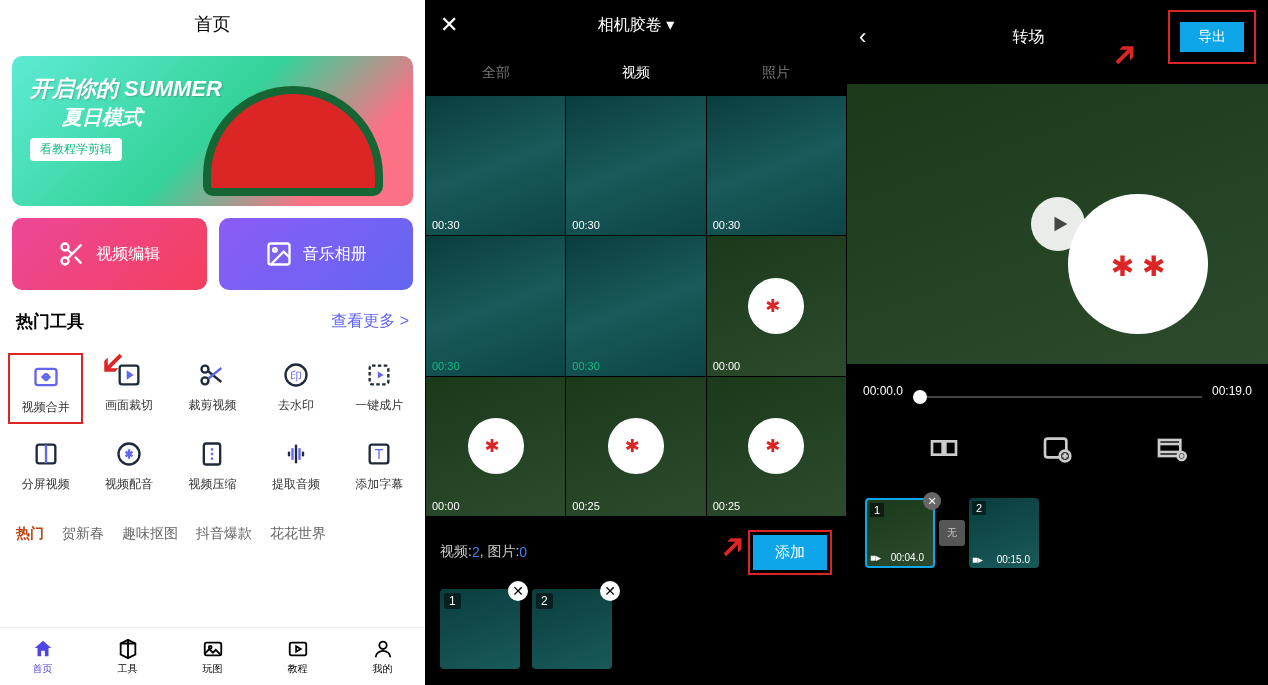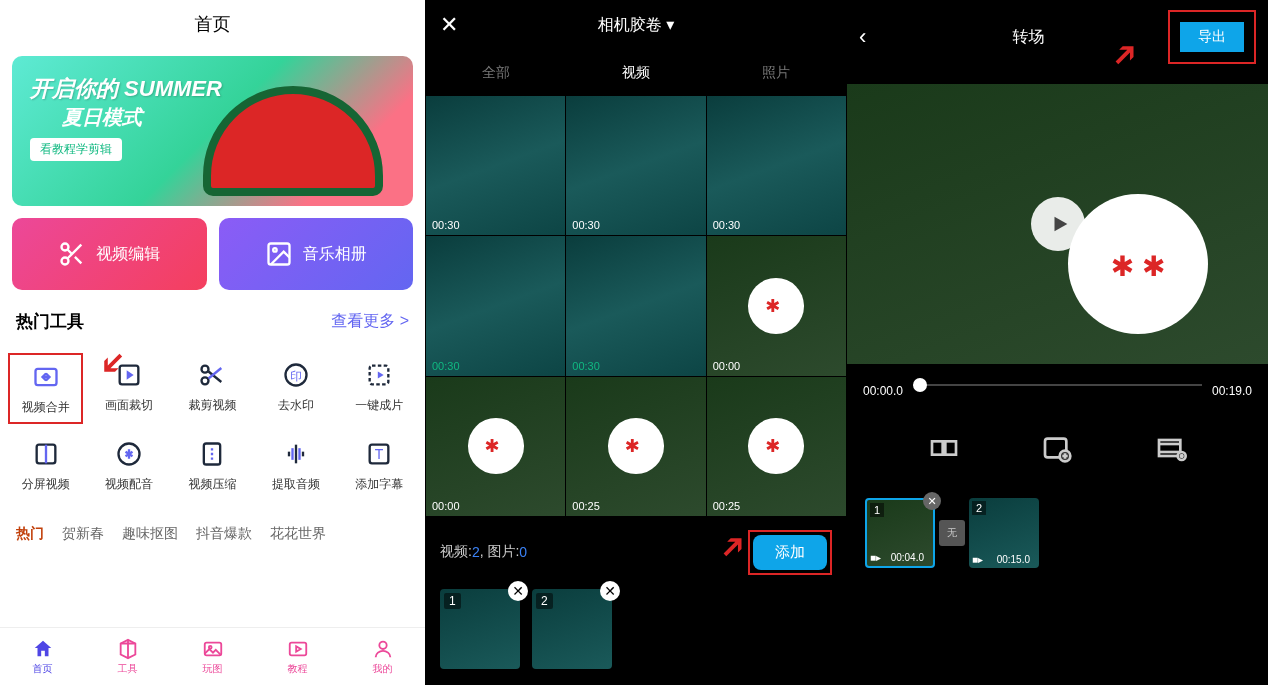--- a/index.html
+++ b/index.html
@@ -25,60 +25,60 @@
 .tools-grid{display:grid;grid-template-columns:repeat(5,1fr);gap:8px;padding:12px 8px}
 .tool{display:flex;flex-direction:column;align-items:center;gap:6px;padding:6px 0}
 .tool-icon{width:32px;height:32px;display:flex;align-items:center;justify-content:center;color:#1e293b}
 .tool-label{font-size:12px;color:#333}
 .tool.hl{border:2px solid #dc2626}
 .tool.hl .tool-icon{color:#6366f1}
 .tabs{display:flex;gap:18px;padding:8px 16px;margin-top:6px}
 .tab{font-size:14px;color:#666}
 .tab.active{color:#c2410c;font-weight:600}
 .bottom-nav{position:absolute;bottom:0;left:0;right:0;height:58px;display:flex;border-top:1px solid #eee;background:#fff}
-.nav-item{flex:1;display:flex;flex-direction:column;align-items:center;justify-content:center;gap:2px;color:#ec4899}
+.nav-item{flex:1;display:flex;flex-direction:column;align-items:center;justify-content:center;gap:2px;color:#000000}
 .nav-item.active{color:#4f46e5}
 .nav-icon{width:22px;height:22px}
 .nav-label{font-size:10px}
 .arrow{position:absolute;color:#dc2626;font-size:32px;pointer-events:none}
 .arrow1{top:345px;left:100px;transform:rotate(135deg)}
 .s2-header{display:flex;align-items:center;padding:12px 14px;color:#fff}
 .close-x{font-size:22px;width:30px}
 .s2-title{flex:1;text-align:center;font-size:16px}
 .s2-tabs{display:flex;padding:6px 0}
 .s2-tab{flex:1;text-align:center;color:#777;font-size:14px;padding:8px 0}
 .s2-tab.active{color:#fff}
 .media-grid{display:grid;grid-template-columns:repeat(3,1fr);gap:1px}
 .media-cell{aspect-ratio:1;background:linear-gradient(160deg,#0a3d3d,#1a5a5a,#0d4545);position:relative}
 .media-cell.ornament{background:linear-gradient(160deg,#1a3a1a,#2d4a2d)}
 .media-cell.ornament::before{content:"";position:absolute;top:30%;left:30%;width:40%;height:40%;background:#fff;border-radius:50%}
 .media-cell.ornament::after{content:"✱";position:absolute;top:42%;left:42%;color:#dc2626;font-size:18px}
 .media-dur{position:absolute;bottom:4px;left:6px;color:#fff;font-size:11px}
 .media-dur.g{color:#10b981}
 .sel-row{display:flex;align-items:center;padding:14px;color:#ccc;font-size:14px}
 .sel-row .n{color:#3b82f6}
-.add-btn{margin-left:auto;background:#0ea5e9;color:#fff;padding:8px 22px;border-radius:8px;font-size:15px;border:2px solid #dc2626;outline:4px solid transparent}
+.add-btn{margin-left:auto;background:#0ea5e9;color:#fff;padding:8px 22px;border-radius:0;font-size:15px;border:2px solid #dc2626;outline:4px solid transparent}
 .add-wrap{border:2px solid #dc2626;padding:3px;margin-left:auto}
 .add-wrap .add-btn{border:none;margin:0}
 .sel-thumbs{display:flex;gap:12px;padding:0 14px}
 .thumb{width:80px;height:80px;background:linear-gradient(160deg,#0a3d3d,#1a5a5a);position:relative;border-radius:4px}
 .thumb-num{position:absolute;top:4px;left:4px;color:#fff;font-size:12px;background:rgba(0,0,0,.5);padding:1px 5px;border-radius:2px}
 .thumb-x{position:absolute;top:-8px;right:-8px;width:20px;height:20px;background:#fff;color:#000;border-radius:50%;display:flex;align-items:center;justify-content:center;font-size:14px}
 .arrow2{bottom:120px;right:100px;transform:rotate(-45deg)}
 .s3-header{display:flex;align-items:center;padding:10px 12px;color:#fff}
 .back{font-size:22px;width:30px}
 .s3-title{flex:1;text-align:center;font-size:16px}
 .export-wrap{border:2px solid #dc2626;padding:10px}
 .export-btn{background:#0ea5e9;color:#fff;padding:6px 18px;font-size:14px}
 .preview{margin:10px 0;height:280px;background:linear-gradient(160deg,#1a3a1a,#2d4a2d);position:relative;display:flex;align-items:center;justify-content:center}
 .preview-ball{position:absolute;right:60px;bottom:30px;width:140px;height:140px;background:#fff;border-radius:50%;display:flex;align-items:center;justify-content:center}
 .preview-ball::after{content:"✱ ✱";color:#dc2626;font-size:28px;position:absolute;top:40%}
 .play-circle{width:54px;height:54px;background:rgba(255,255,255,.9);border-radius:50%;display:flex;align-items:center;justify-content:center;z-index:2}
 .play-circle svg{margin-left:4px}
-.timeline{display:flex;align-items:flex-start;padding:10px 16px;gap:10px;color:#fff;font-size:12px}
+.timeline{display:flex;align-items:flex-end;padding:10px 16px;gap:10px;color:#fff;font-size:12px}
 .track{flex:1;height:2px;background:#444;position:relative}
 .track-dot{position:absolute;left:0;top:-6px;width:14px;height:14px;background:#fff;border-radius:50%}
 .edit-icons{display:flex;justify-content:space-around;padding:20px 40px}
 .ei{color:#ccc;width:40px;height:40px;display:flex;align-items:center;justify-content:center}
 .clips{display:flex;gap:4px;padding:10px 18px;align-items:center}
 .clip{width:70px;height:70px;position:relative;border-radius:4px}
 .clip1{background:linear-gradient(160deg,#1a3a1a,#2d4a2d);border:2px solid #0ea5e9}
 .clip2{background:linear-gradient(160deg,#0a3d3d,#1a5a5a)}
 .clip-num{position:absolute;top:3px;left:3px;color:#fff;font-size:11px;background:rgba(0,0,0,.5);padding:1px 4px}
 .clip-dur{position:absolute;bottom:3px;right:9px;color:#fff;font-size:10px}

